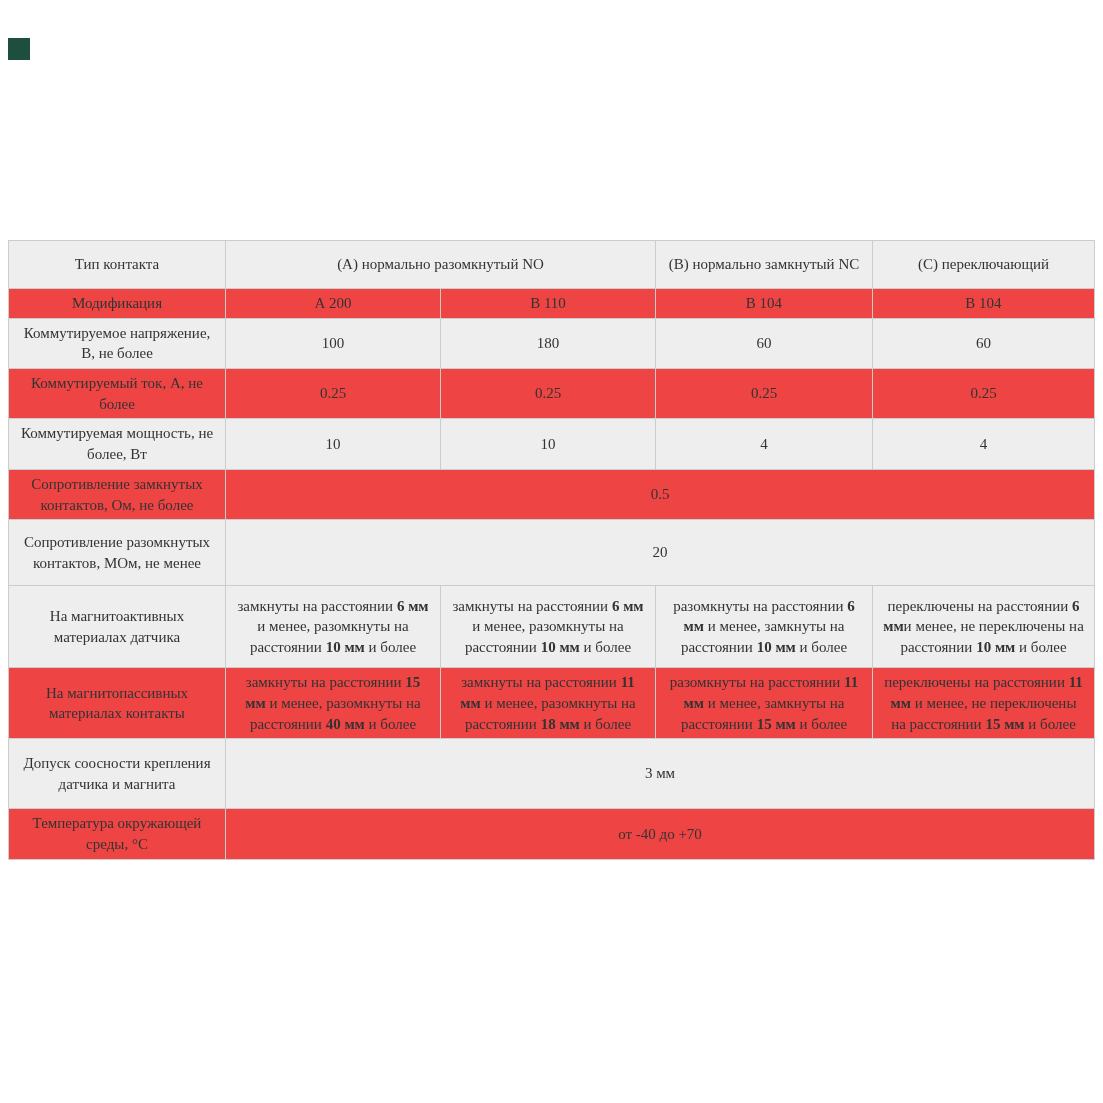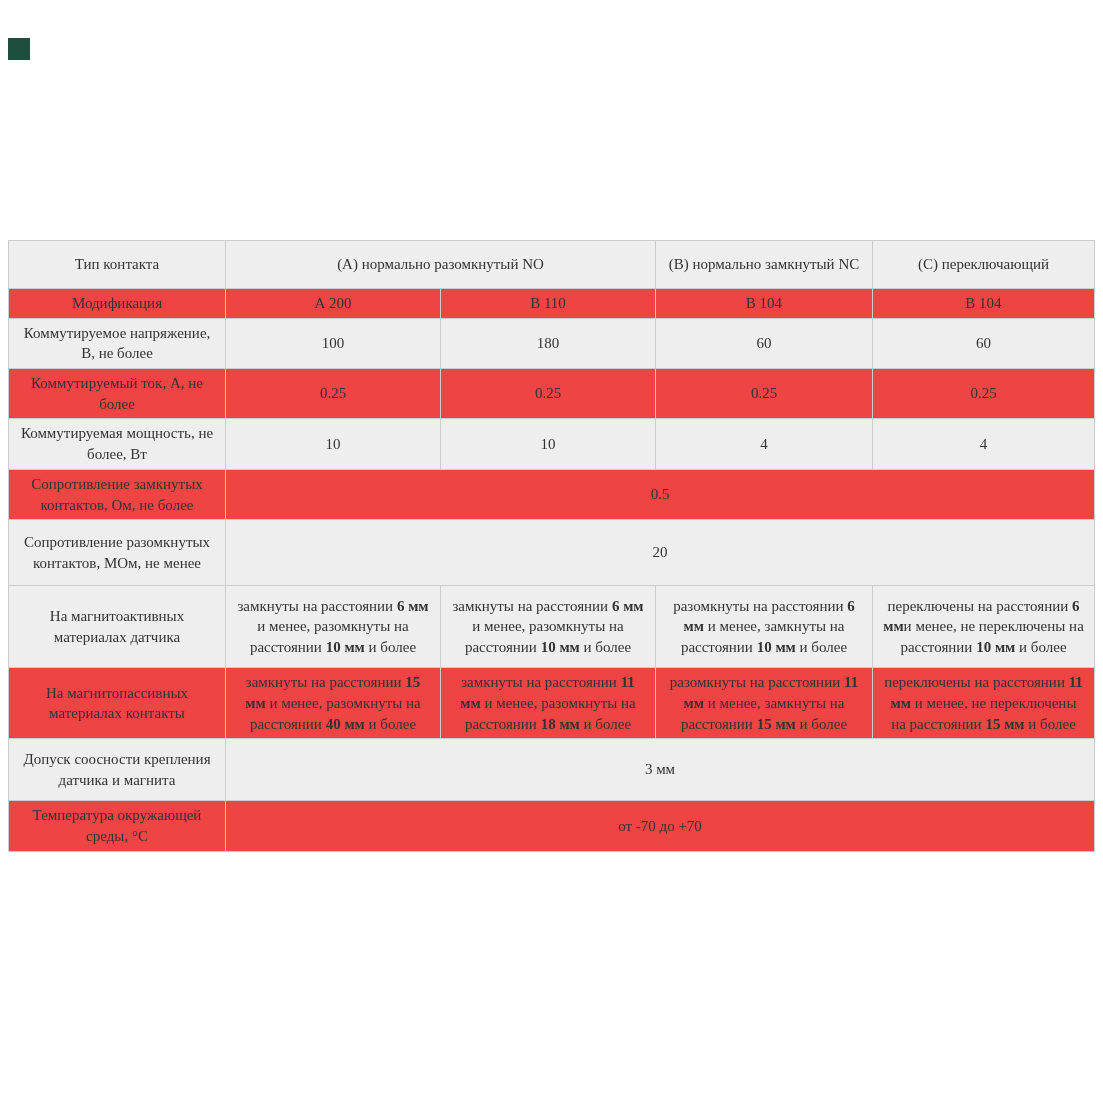--- a/index.html
+++ b/index.html
@@ -104,22 +104,22 @@
       <td>разомкнуты на расстоянии <b>6 мм</b> и менее, замкнуты на расстоянии <b>10 мм</b> и более</td>
       <td>переключены на расстоянии <b>6 мм</b>и менее, не переключены на расстоянии <b>10 мм</b> и более</td>
     </tr>
     <tr style="height:68px">
       <td>На магнитопассивных материалах контакты</td>
       <td>замкнуты на расстоянии <b>15 мм</b> и менее, разомкнуты на расстоянии <b>40 мм</b> и более</td>
       <td>замкнуты на расстоянии <b>11 мм</b> и менее, разомкнуты на расстоянии <b>18 мм</b> и более</td>
       <td>разомкнуты на расстоянии <b>11 мм</b> и менее, замкнуты на расстоянии <b>15 мм</b> и более</td>
       <td>переключены на расстоянии <b>11 мм</b> и менее, не переключены на расстоянии <b>15 мм</b> и более</td>
     </tr>
-    <tr class="stripe" style="height:62px">
+    <tr class="stripe" style="height:70px">
       <td>Допуск соосности крепления датчика и магнита</td>
       <td colspan="4">3 мм</td>
     </tr>
     <tr style="height:44px">
       <td>Температура окружающей среды, °С</td>
-      <td colspan="4">от -70 до +70</td>
+      <td colspan="4">от -40 до +70</td>
     </tr>
   </tbody>
 </table>
 
 </body></html>

